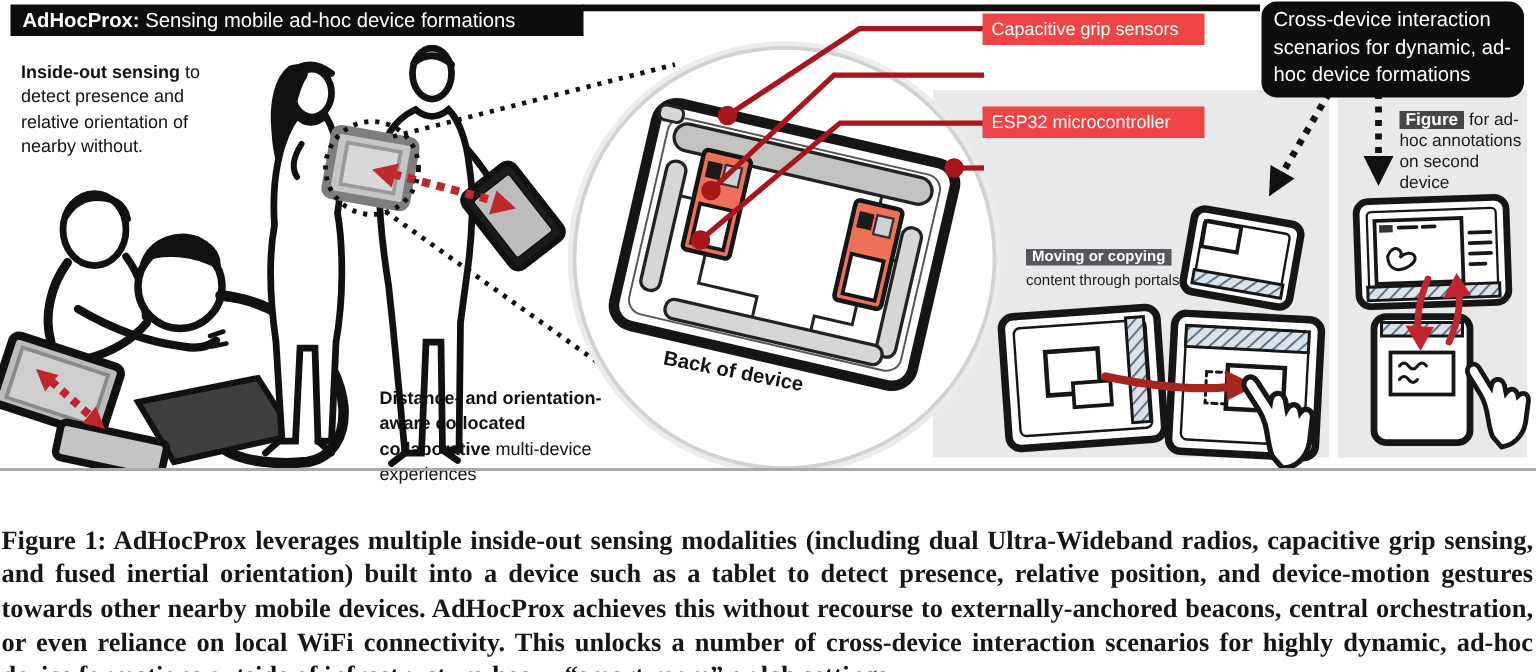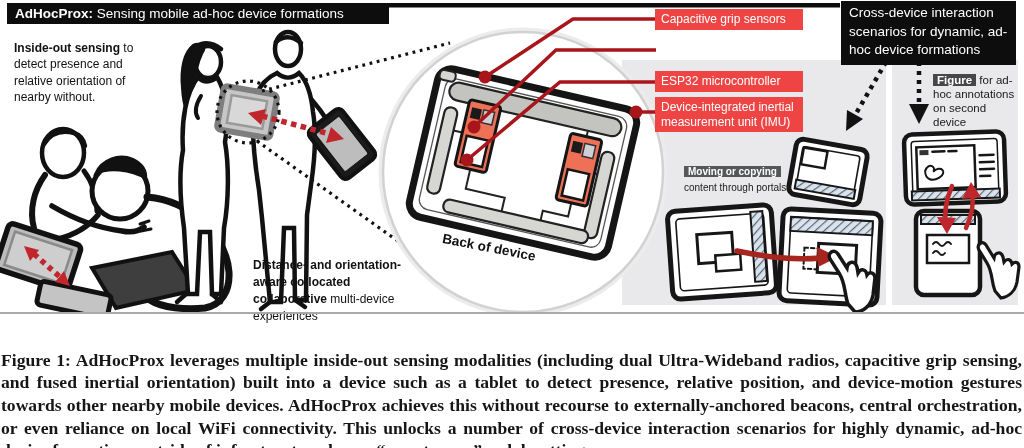--- a/index.html
+++ b/index.html
@@ -14,21 +14,21 @@
   .banner{left:7px;top:3px;width:382px;height:21px;background:#0d0d0d;color:#fff;
           font-size:13.5px;line-height:21px;padding-left:8px;box-sizing:border-box;white-space:nowrap;}
   .banner b{font-weight:bold;}
   .note{color:#111;}
   .inside-note{left:14px;top:40px;width:138px;font-size:12px;line-height:16.3px;}
   .collab-note{left:253px;top:257px;width:162px;font-size:12px;line-height:17px;}
   .redbox{left:655px;width:148px;background:#ef4444;color:#fff;font-size:12px;line-height:14.5px;
           padding:3px 6px;box-sizing:border-box;}
   #rb1{top:9px;}  #rb2{top:35px;} #rb3{top:71px;} #rb4{top:97px;}
   .blackbox{left:841px;top:1px;width:175px;background:#0d0d0d;color:#fff;font-size:13.5px;
-            line-height:18.5px;padding:3px 8px 5px 8px;box-sizing:border-box;}
+            line-height:18.5px;padding:3px 8px 5px 8px;box-sizing:border-box;border-radius:10px;}
   .badge{background:#56575b;color:#fff;font-weight:bold;padding:0 4px;}
   .badge.dark{background:#47474a;}
   .moving-label{left:684px;top:164px;width:114px;font-size:10px;line-height:16px;color:#1a1a1a;}
   .notes-label{left:933px;top:73px;width:82px;font-size:11.5px;line-height:14px;color:#1a1a1a;}
   .back-label{left:444px;top:231px;font-size:13.5px;font-weight:bold;color:#111;
               transform:rotate(11deg);transform-origin:left top;white-space:nowrap;}
   .divider{left:0;top:312px;width:1024px;height:2px;background:#a9a9a9;}
   .caption{position:absolute;left:1px;top:331px;width:1021px;z-index:2;
            font-family:"Liberation Serif",serif;font-weight:bold;font-size:17.6px;
            line-height:22.7px;color:#161616;text-align:justify;}
@@ -223,23 +223,20 @@
   <div class="overlay note inside-note">
     <b>Inside-out sensing</b><span> to detect presence and relative orientation of nearby without.</span>
   </div>
 
   <div id="rb1" class="overlay redbox">
     <span>Capacitive grip sensors</span>
   </div>
   <div id="rb3" class="overlay redbox">
     <span>ESP32 microcontroller</span>
   </div>
-  <div id="rb4" class="overlay redbox">
-    <span>Device-integrated inertial measurement unit (IMU)</span>
-  </div>
 
   <div class="overlay blackbox">
     <span>Cross-device interaction scenarios for dynamic, ad-hoc device formations</span>
   </div>
 
   <div class="overlay moving-label">
     <span class="badge">Moving or copying</span><span> content through portals</span>
   </div>
 
   <div class="overlay notes-label">

